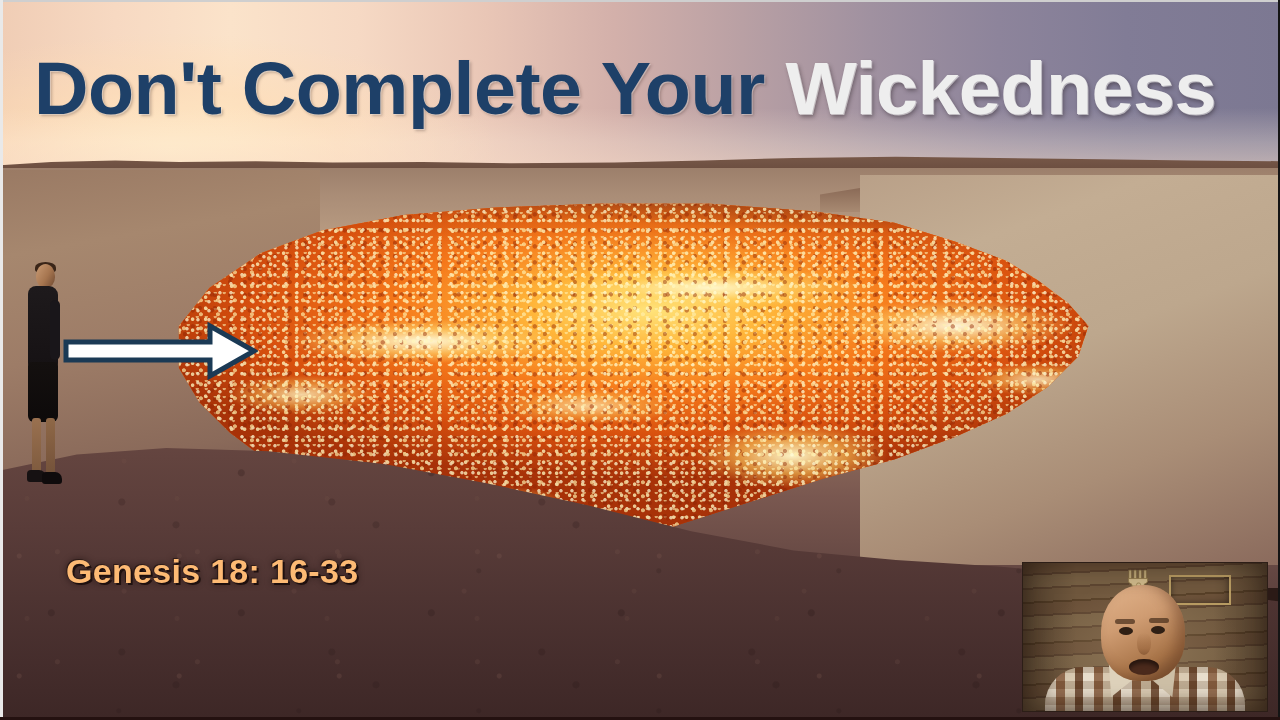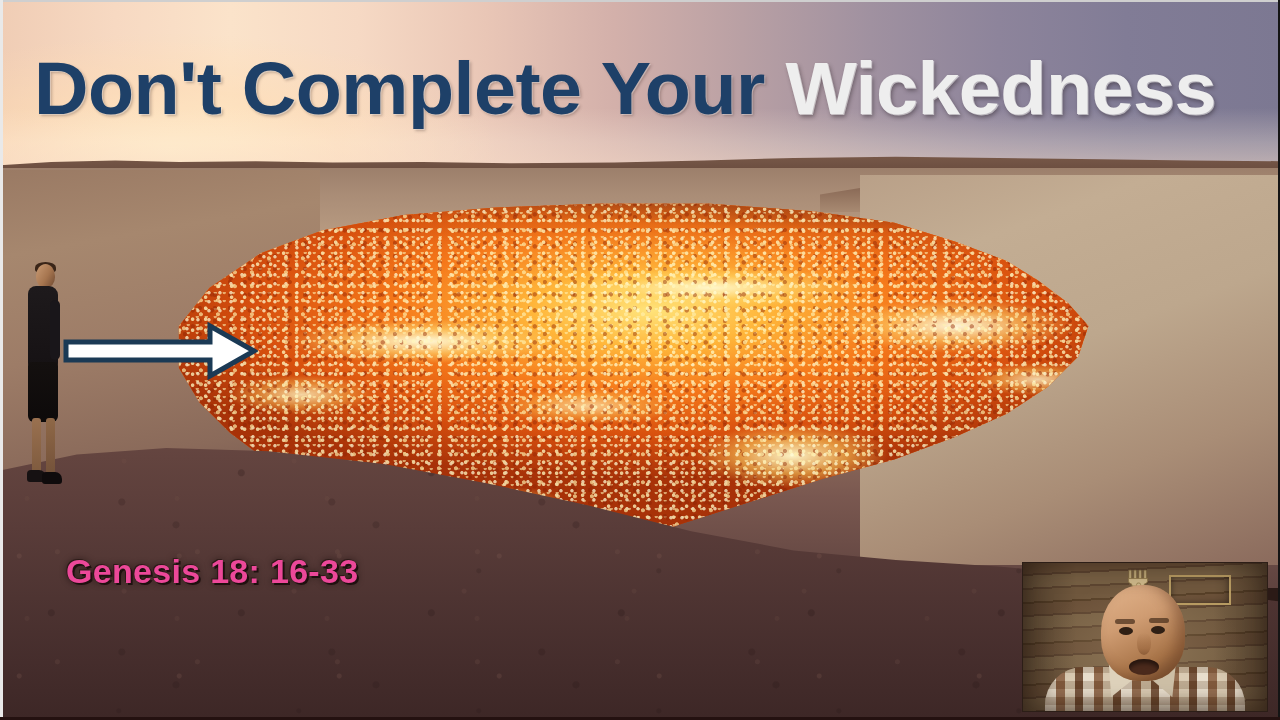--- a/index.html
+++ b/index.html
@@ -287,21 +287,21 @@
       2px 3px 4px rgba(40,30,35,.45);
   }
 
   
   .verse {
     position: absolute;
     left: 66px;
     top: 552px;
     font-size: 34px;
     font-weight: bold;
-    color: #ec4899;
+    color: #fdba74;
     letter-spacing: 0.3px;
     text-shadow:
       2px 2px 0 rgba(25,12,10,.85),
       -1px -1px 0 rgba(25,12,10,.55),
       0 0 7px rgba(20,10,8,.75);
   }
 
   
   .webcam {
     position: absolute;

